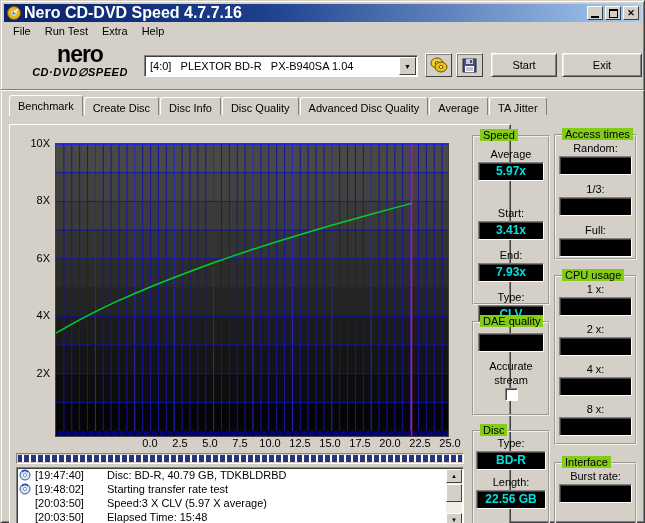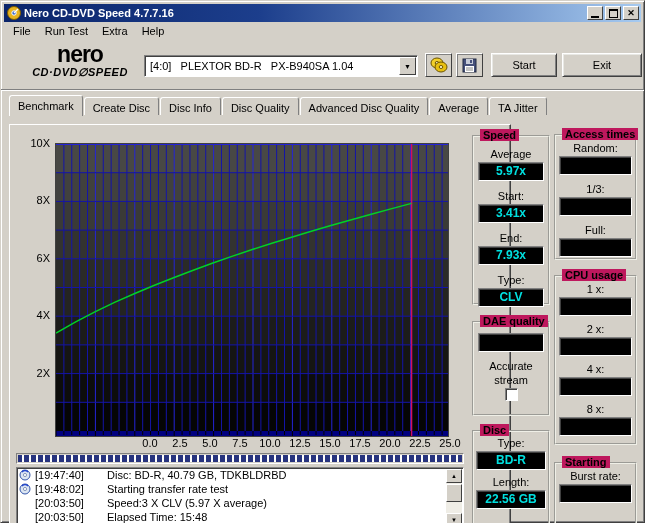--- a/index.html
+++ b/index.html
@@ -7,21 +7,21 @@
   body { font-family:"Liberation Sans",sans-serif; font-size:11px; color:#000; background:#d4d0c8; }
   .window { position:relative; width:645px; height:523px; background:#d4d0c8;
             border:1px solid #404040; border-top-color:#d4d0c8; border-left-color:#d4d0c8;
             box-shadow: inset 1px 1px 0 #fff, inset -1px -1px 0 #808080; }
 
   
   .titlebar { position:absolute; left:3px; top:3px; right:3px; height:18px;
               background:linear-gradient(90deg,#0a246a,#1c3e8c 40%,#a6caf0);
               display:flex; align-items:center; padding:0 2px; }
   .titlebar .app-icon { width:14px; height:14px; margin:0 3px 0 1px; flex:0 0 auto; }
-  .title-text { color:#fff; font-weight:bold; font-size:11px; flex:1; white-space:nowrap; }
+  .title-text { color:#fff; font-weight:bold; font-size:16px; flex:1; white-space:nowrap; }
   .winbtn { width:16px; height:14px; background:#d4d0c8; border:1px solid;
             border-color:#fff #404040 #404040 #fff; margin-left:2px;
             display:flex; align-items:center; justify-content:center;
             font-size:9px; font-weight:bold; line-height:1; }
   .winbtn .minglyph { width:8px; height:2px; background:#000; margin-top:7px; }
   .winbtn .maxglyph { width:9px; height:9px; border:1px solid #000; border-top-width:2px; }
 
   
   .menubar { position:absolute; left:3px; top:21px; right:3px; height:18px;
              display:flex; align-items:center; padding-left:2px; }
@@ -80,21 +80,21 @@
   .logline .ltext { padding-left:12px; white-space:nowrap; }
   .scrollbar { position:absolute; right:1px; top:1px; width:16px; height:58px; background:#efede6; }
   .sbtn { width:16px; height:14px; background:#d4d0c8; border:1px solid; border-color:#fff #404040 #404040 #fff;
           display:flex; align-items:center; justify-content:center; font-size:6px; color:#000; }
   .sbtn.down { position:absolute; bottom:0; }
   .sthumb { position:absolute; top:15px; left:0; width:16px; height:18px; background:#d4d0c8;
             border:1px solid; border-color:#fff #404040 #404040 #fff; }
 
   
   .groupbox { position:absolute; border:2px groove #efefe7; }
-  .groupbox .gtitle { position:absolute; top:-8px; left:6px; background:#be185d; padding:0 3px; white-space:nowrap;font-weight:bold; }
+  .groupbox .gtitle { position:absolute; top:-8px; left:6px; background:#84cc16; padding:0 3px; white-space:nowrap; }
   .fields { display:flex; flex-direction:column; align-items:center;border-radius:31px; }
   .flabel { text-align:center; margin-bottom:2px; white-space:nowrap; }
   .lcd { background:#000; color:#00e0e0; font-weight:bold; font-size:12px; text-align:center;
          border:1px solid; border-color:#808080 #fff #fff #808080;
          box-shadow: inset 1px 1px 0 #404040; height:19px; line-height:17px; }
   .checkbox { width:13px; height:13px; background:#fff; border:1px solid;
               border-color:#808080 #fff #fff #808080; box-shadow: inset 1px 1px 0 #404040; }
 
   #gb-speed      { left:462px; top:10px;  width:78px; height:170px; }
   #gb-access     { left:544px; top:9px;   width:83px; height:126px; }
@@ -369,21 +369,21 @@
         <div class="sbtn down">
             <span>▼</span>
           </div>
       </div>
     </div>
 
     <div class="groupbox" id="gb-speed">
       <span class="gtitle">Speed</span>
       <div class="fields" style="padding-top:11px;">
         <div class="flabel">Average</div>
-        <div class="lcd" style="margin-bottom:9px;">5.97x</div>
+        <div class="lcd" style="margin-bottom:26px;">5.97x</div>
         <div class="flabel">Start:</div>
         <div class="lcd" style="margin-bottom:9px;">3.41x</div>
         <div class="flabel">End:</div>
         <div class="lcd" style="margin-bottom:9px;">7.93x</div>
         <div class="flabel">Type:</div>
         <div class="lcd">CLV</div>
       </div>
     </div>
 
     <div class="groupbox" id="gb-access">
@@ -426,21 +426,21 @@
       <span class="gtitle">Disc</span>
       <div class="fields" style="padding-top:5px;">
         <div class="flabel">Type:</div>
         <div class="lcd" style="margin-bottom:6px;">BD-R</div>
         <div class="flabel">Length:</div>
         <div class="lcd">22.56 GB</div>
       </div>
     </div>
 
     <div class="groupbox" id="gb-interface">
-      <span class="gtitle">Starting</span>
+      <span class="gtitle">Interface</span>
       <div class="fields" style="padding-top:6px;">
         <div class="flabel">Burst rate:</div>
         <div class="lcd"></div>
       </div>
     </div>
 
   </div>
 </div>
 
 </body></html>

